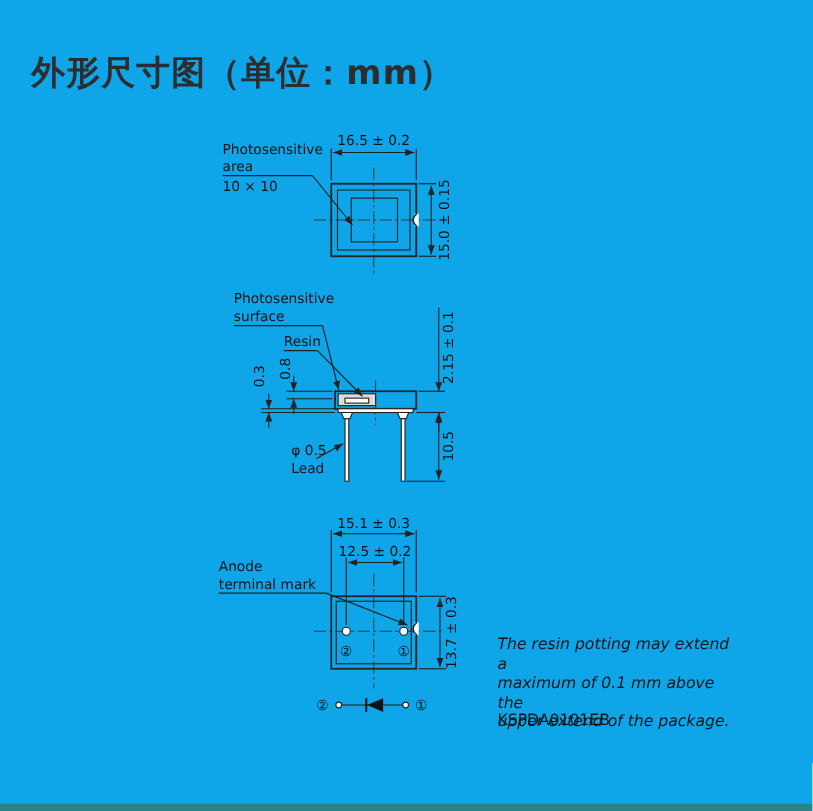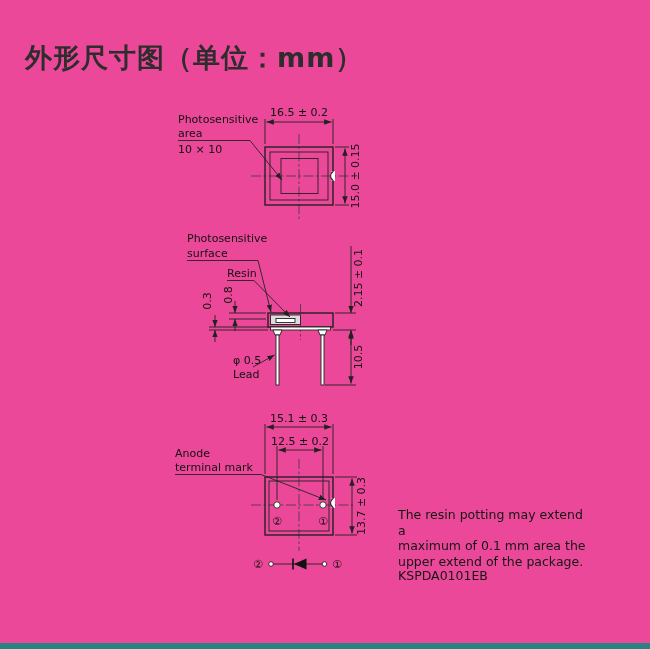--- a/index.html
+++ b/index.html
@@ -1,31 +1,31 @@
 <!DOCTYPE html>
 <html><head>
 <meta charset="utf-8">
 <style>
   html,body{margin:0;padding:0;background:#fff;}
-  .page{position:relative;width:650px;height:649px;background:#ec4899;overflow:hidden;
+  .page{position:relative;width:650px;height:649px;background:#0ea5e9;overflow:hidden;
         font-family:"DejaVu Sans","Liberation Sans",sans-serif;color:#111;}
   .title{position:absolute;left:25px;top:40px;font-size:27px;font-weight:600;
          letter-spacing:1px;color:#2d2d2d;margin:0;}
   svg{position:absolute;overflow:visible;}
   svg text{font-family:"DejaVu Sans","Liberation Sans",sans-serif;font-size:11px;fill:#111;}
   .thick{fill:none;stroke:#222;stroke-width:1.4;}
   .thin{fill:none;stroke:#222;stroke-width:0.9;}
   .cl{fill:none;stroke:#3a3a3a;stroke-width:0.8;stroke-dasharray:10 2.5 2.5 2.5;}
   .mask{fill:#fff;stroke:none;}
   .notch{fill:#fff;stroke:#222;stroke-width:1.1;}
   .gray{fill:#dcdcdc;stroke:#222;stroke-width:0.9;}
   .white{fill:#fff;stroke:#222;stroke-width:0.9;}
   .fillb{fill:#111;stroke:none;}
   .note{position:absolute;left:398px;top:507px;width:195px;font-size:12.5px;
-        line-height:15.5px;color:#151515;}
+        line-height:15.5px;color:#151515;font-style:italic;}
   .doccode{position:absolute;left:398px;top:568px;width:182px;text-align:left;
         font-size:12.5px;color:#151515;}
   .footer-bar{position:absolute;left:0;right:0;bottom:0;height:6px;}
 </style>
 </head>
 <body>
 
 <div class="page">
 
   <h1 class="title">外形尺寸图（单位：mm）</h1>
@@ -135,19 +135,19 @@
     <circle class="white" cx="26" cy="11" r="2.3"></circle>
     <line class="thin" x1="28.5" y1="11" x2="77" y2="11"></line>
     <line x1="48" y1="5.5" x2="48" y2="16.5" stroke="#111" stroke-width="1.6"></line>
     <path class="fillb" d="M61.5,5.5 L61.5,16.5 L48.8,11 Z"></path>
     <circle class="white" cx="79.5" cy="11" r="2.3"></circle>
     <text x="92" y="15" text-anchor="middle" font-size="12">①</text>
   </svg>
 
   <div class="note">
     <div>The resin potting may extend a</div>
-    <div>maximum of 0.1 mm area the</div>
+    <div>maximum of 0.1 mm above the</div>
     <div>upper extend of the package.</div>
   </div>
   <div class="doccode">KSPDA0101EB</div>
 
   <div class="footer-bar" style="background: rgb(42, 130, 130);"></div>
 </div>
 
 </body></html>

